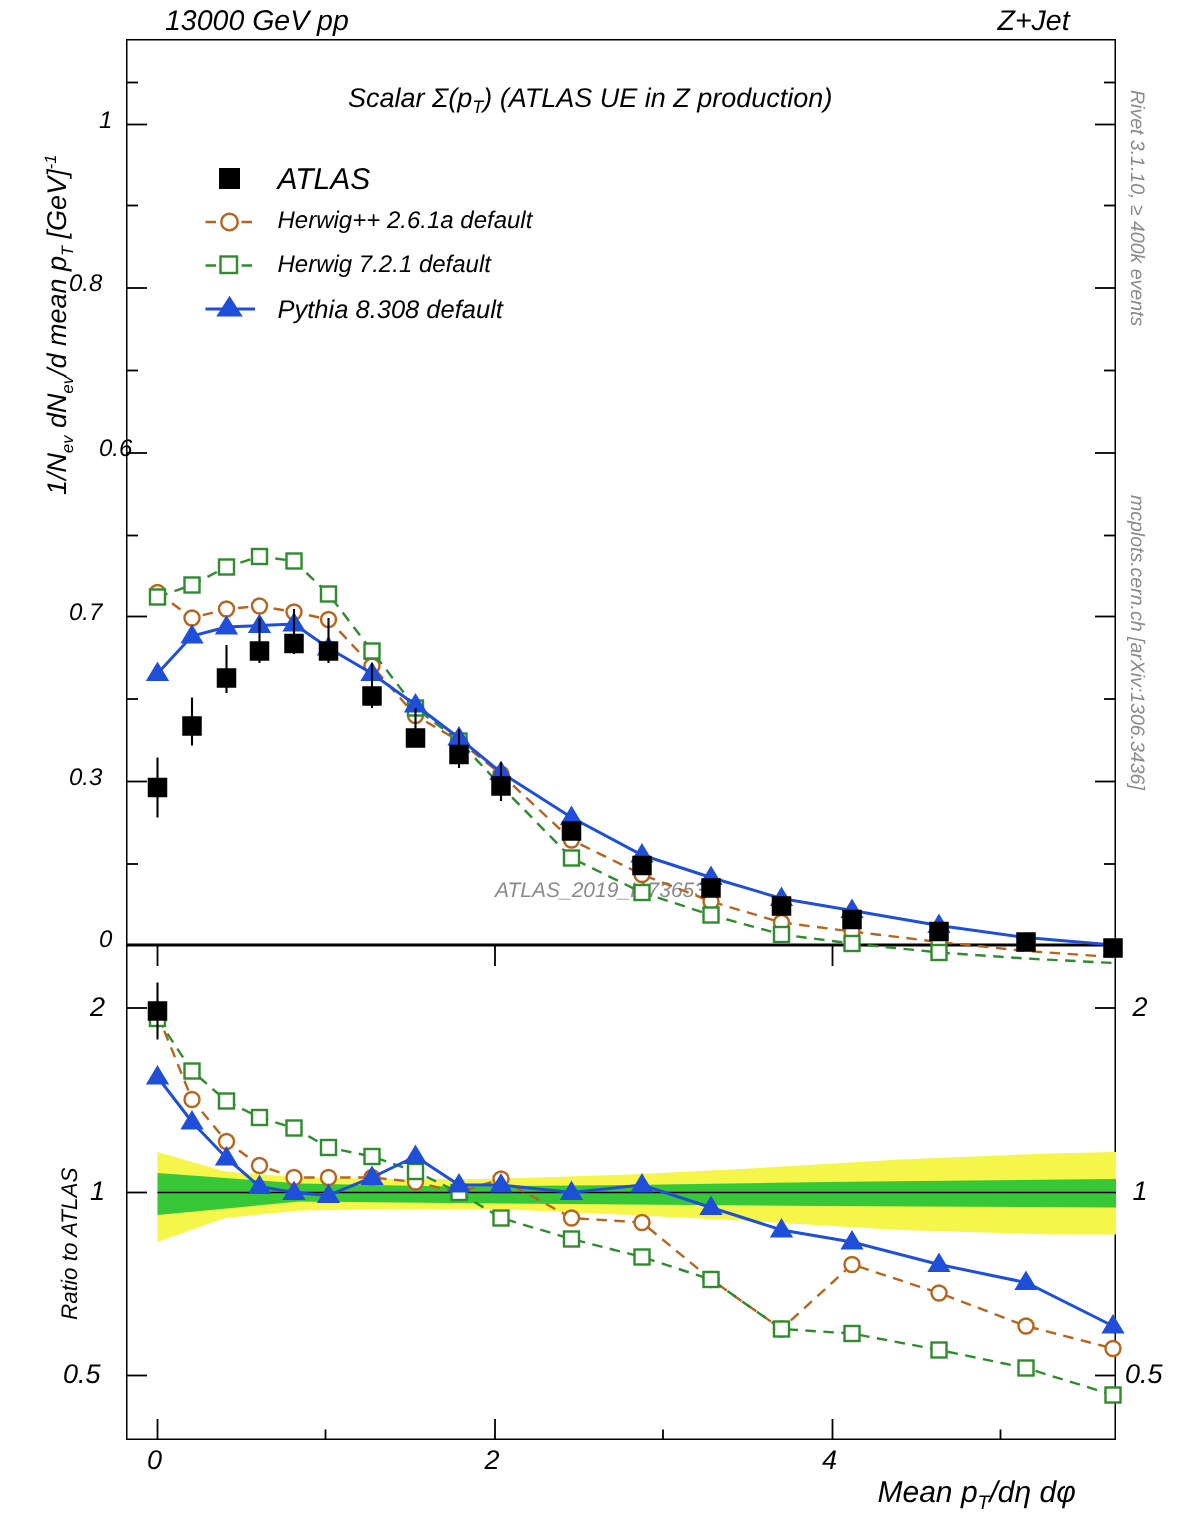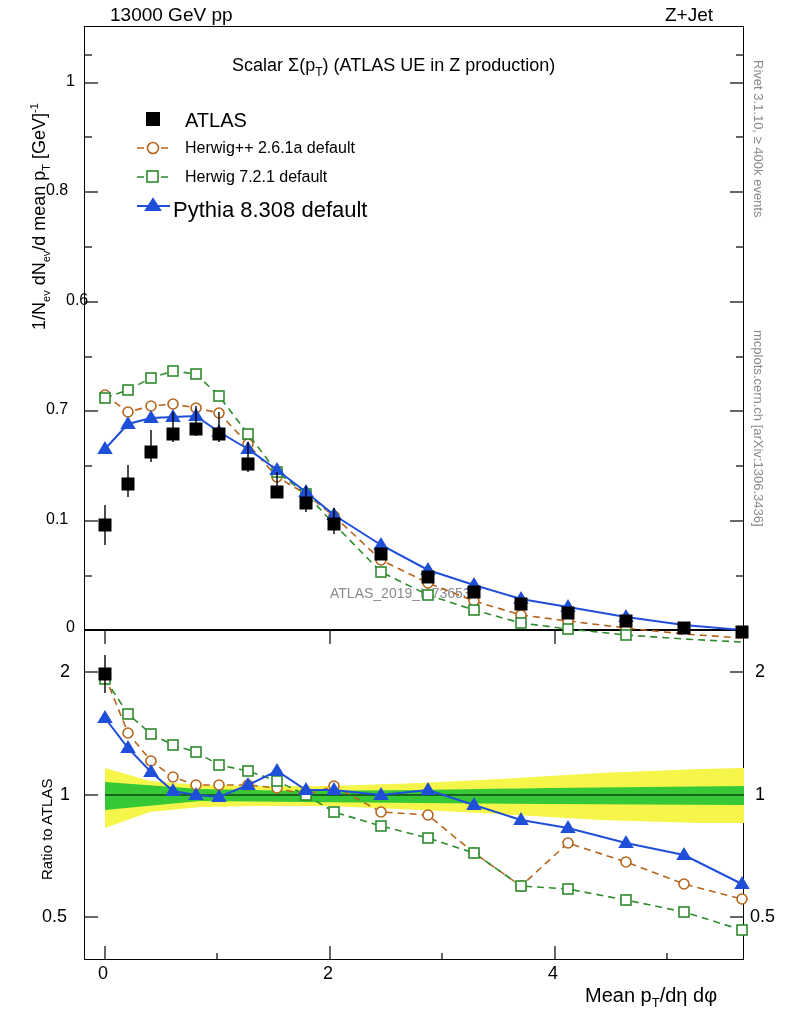--- a/index.html
+++ b/index.html
@@ -1,17 +1,17 @@
 <!DOCTYPE html>
 <html><head>
 <meta charset="utf-8">
 <style>
   html,body{margin:0;padding:0;background:#ffffff;}
   body{width:786px;height:1024px;font-family:"Liberation Sans",sans-serif;color:#000;}
-  #root{position:relative;width:786px;height:1024px;overflow:hidden;}
+  #root{position:relative;width:786px;height:1024px;overflow:hidden;font-style:italic;}
   .abs{position:absolute;}
   .txt{font-family:"Liberation Sans",sans-serif;color:#000;white-space:nowrap;}
   .vert{transform-origin:0 0;}
   .gray{color:#8a8a8a;}
   .frame{position:absolute;border:1px solid #000;box-sizing:border-box;background:transparent;}
   svg{position:absolute;left:0;top:0;overflow:visible;}
   .legend-lbl{font-size:15px;}
   .tick-lbl{font-size:16px;}
 </style>
 </head>
@@ -296,23 +296,23 @@
       <g stroke="#1f4fd8" stroke-width="2">
         <line x1="137" y1="206" x2="170" y2="206"></line>
         <polygon points="153,199 160,210 146,210" fill="#1f4fd8"></polygon>
       </g>
     </g>
   </svg>
 
   <div class="abs txt legend-lbl" style="left:185px;top:109px;font-size:20px;">ATLAS</div>
   <div class="abs txt legend-lbl" style="left:185px;top:139px;font-size:16px;">Herwig++ 2.6.1a default</div>
   <div class="abs txt legend-lbl" style="left:185px;top:168px;font-size:16px;">Herwig 7.2.1 default</div>
-  <div class="abs txt legend-lbl" style="left:173px;top:197px;font-size:22px;">Pythia 8.308 default</div>
-
-  <div class="abs txt tick-lbl" style="left:46px;top:510px;">0.1</div>
+  <div class="abs txt legend-lbl" style="left:185px;top:197px;font-size:17px;">Pythia 8.308 default</div>
+
+  <div class="abs txt tick-lbl" style="left:46px;top:510px;">0.3</div>
   <div class="abs txt tick-lbl" style="left:46px;top:400px;">0.7</div>
   <div class="abs txt tick-lbl" style="left:46px;top:291px;padding-left:20px;">0.6</div>
   <div class="abs txt tick-lbl" style="left:46px;top:181px;">0.8</div>
   <div class="abs txt tick-lbl" style="left:66px;top:72px;">1</div>
   <div class="abs txt tick-lbl" style="left:66px;top:618px;">0</div>
 
   <div class="abs txt tick-lbl" style="left:60px;top:661px;font-size:18px;">2</div>
   <div class="abs txt tick-lbl" style="left:60px;top:784px;font-size:18px;">1</div>
   <div class="abs txt tick-lbl" style="left:42px;top:906px;font-size:18px;">0.5</div>
 

